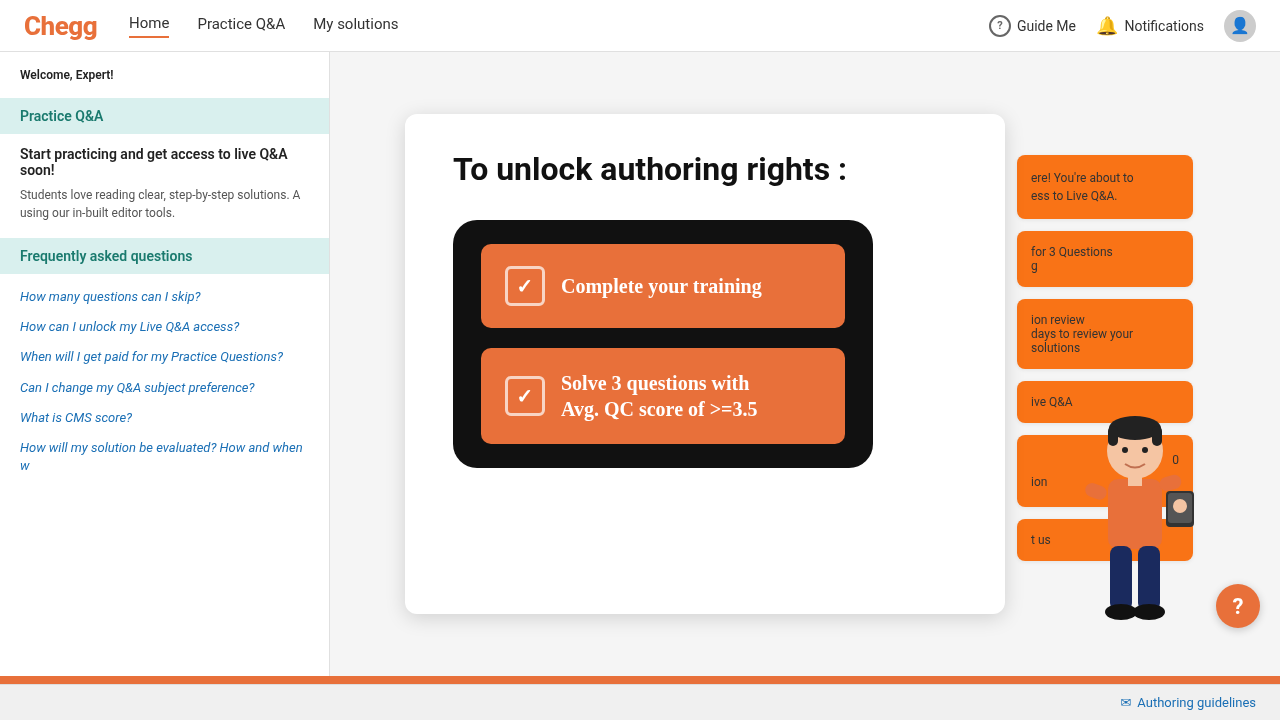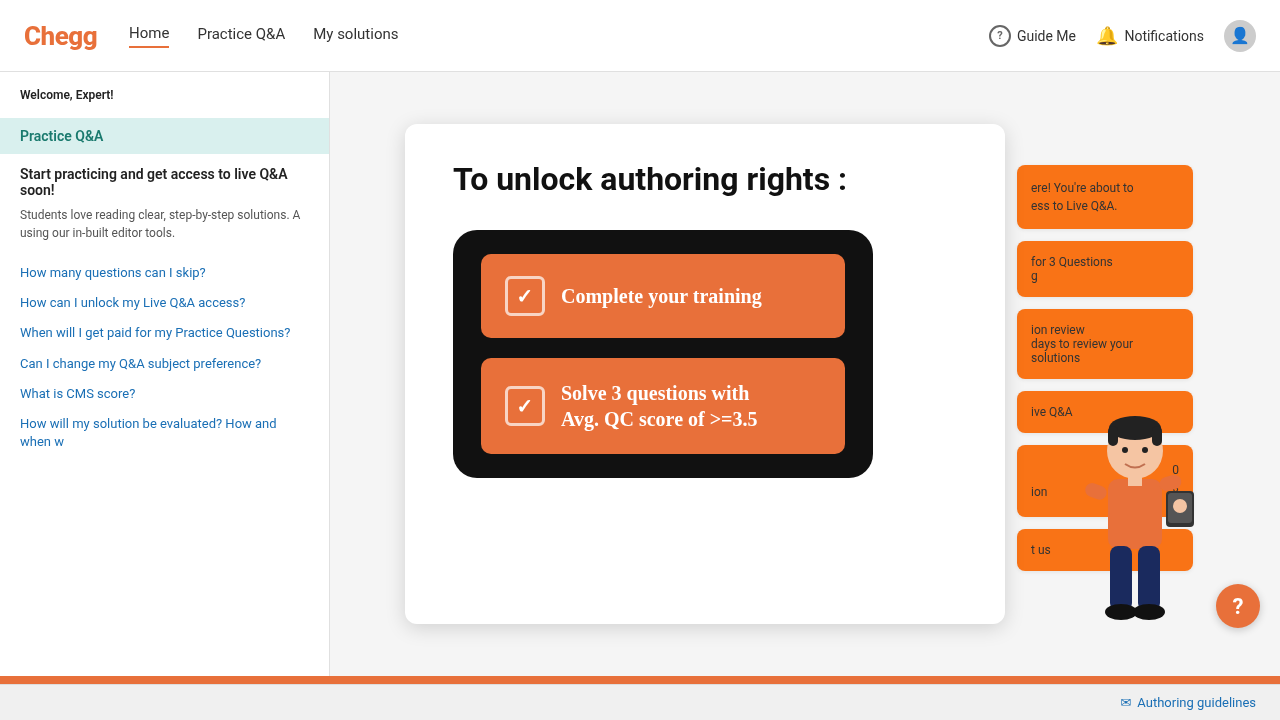--- a/index.html
+++ b/index.html
@@ -13,21 +13,21 @@
     .main-content {
       background: #f5f5f5;
       width: 100%;
       height: calc(720px - 44px);
       display: flex;
       flex-direction: column;
     }
     
     .navbar {
       background: #fff;
-      height: 72px;
+      height: 52px;
       display: flex;
       align-items: center;
       padding: 0 24px;
       border-bottom: 1px solid #e0e0e0;
       position: relative;
       z-index: 10;
       justify-content: flex-end;
     }
     .logo {
       font-size: 26px;
@@ -148,20 +148,21 @@
       font-weight: 600;
       padding: 10px 20px;
       margin-bottom: 8px;
     }
     .faq-item {
       font-size: 13px;
       color: #1a6fb5;
       padding: 6px 20px;
       cursor: pointer;
       line-height: 1.4;
+      font-style: italic;
     }
     
     .main-area {
       flex: 1;
       display: flex;
       align-items: center;
       justify-content: center;
       padding: 16px;
       position: relative;
       overflow: hidden;
@@ -326,20 +327,21 @@
     </div>
   </div>
 
   <div class="page-body">
 
     <div class="sidebar">
       <div class="welcome-text">Welcome, Expert!</div>
       <div class="sidebar-section-header">Practice Q&amp;A</div>
       <div class="sidebar-item-text">Start practicing and get access to live Q&amp;A soon!</div>
       <div class="sidebar-desc">Students love reading clear, step-by-step solutions. A using our in-built editor tools.</div>
+      <div class="sidebar-section-header2">Frequently asked questions</div>
       <div class="faq-item">How many questions can I skip?</div>
       <div class="faq-item">How can I unlock my Live Q&amp;A access?</div>
       <div class="faq-item">When will I get paid for my Practice Questions?</div>
       <div class="faq-item">Can I change my Q&amp;A subject preference?</div>
       <div class="faq-item">What is CMS score?</div>
       <div class="faq-item">How will my solution be evaluated? How and when w</div>
     </div>
 
     <div class="main-area">
       <div class="unlock-card">

